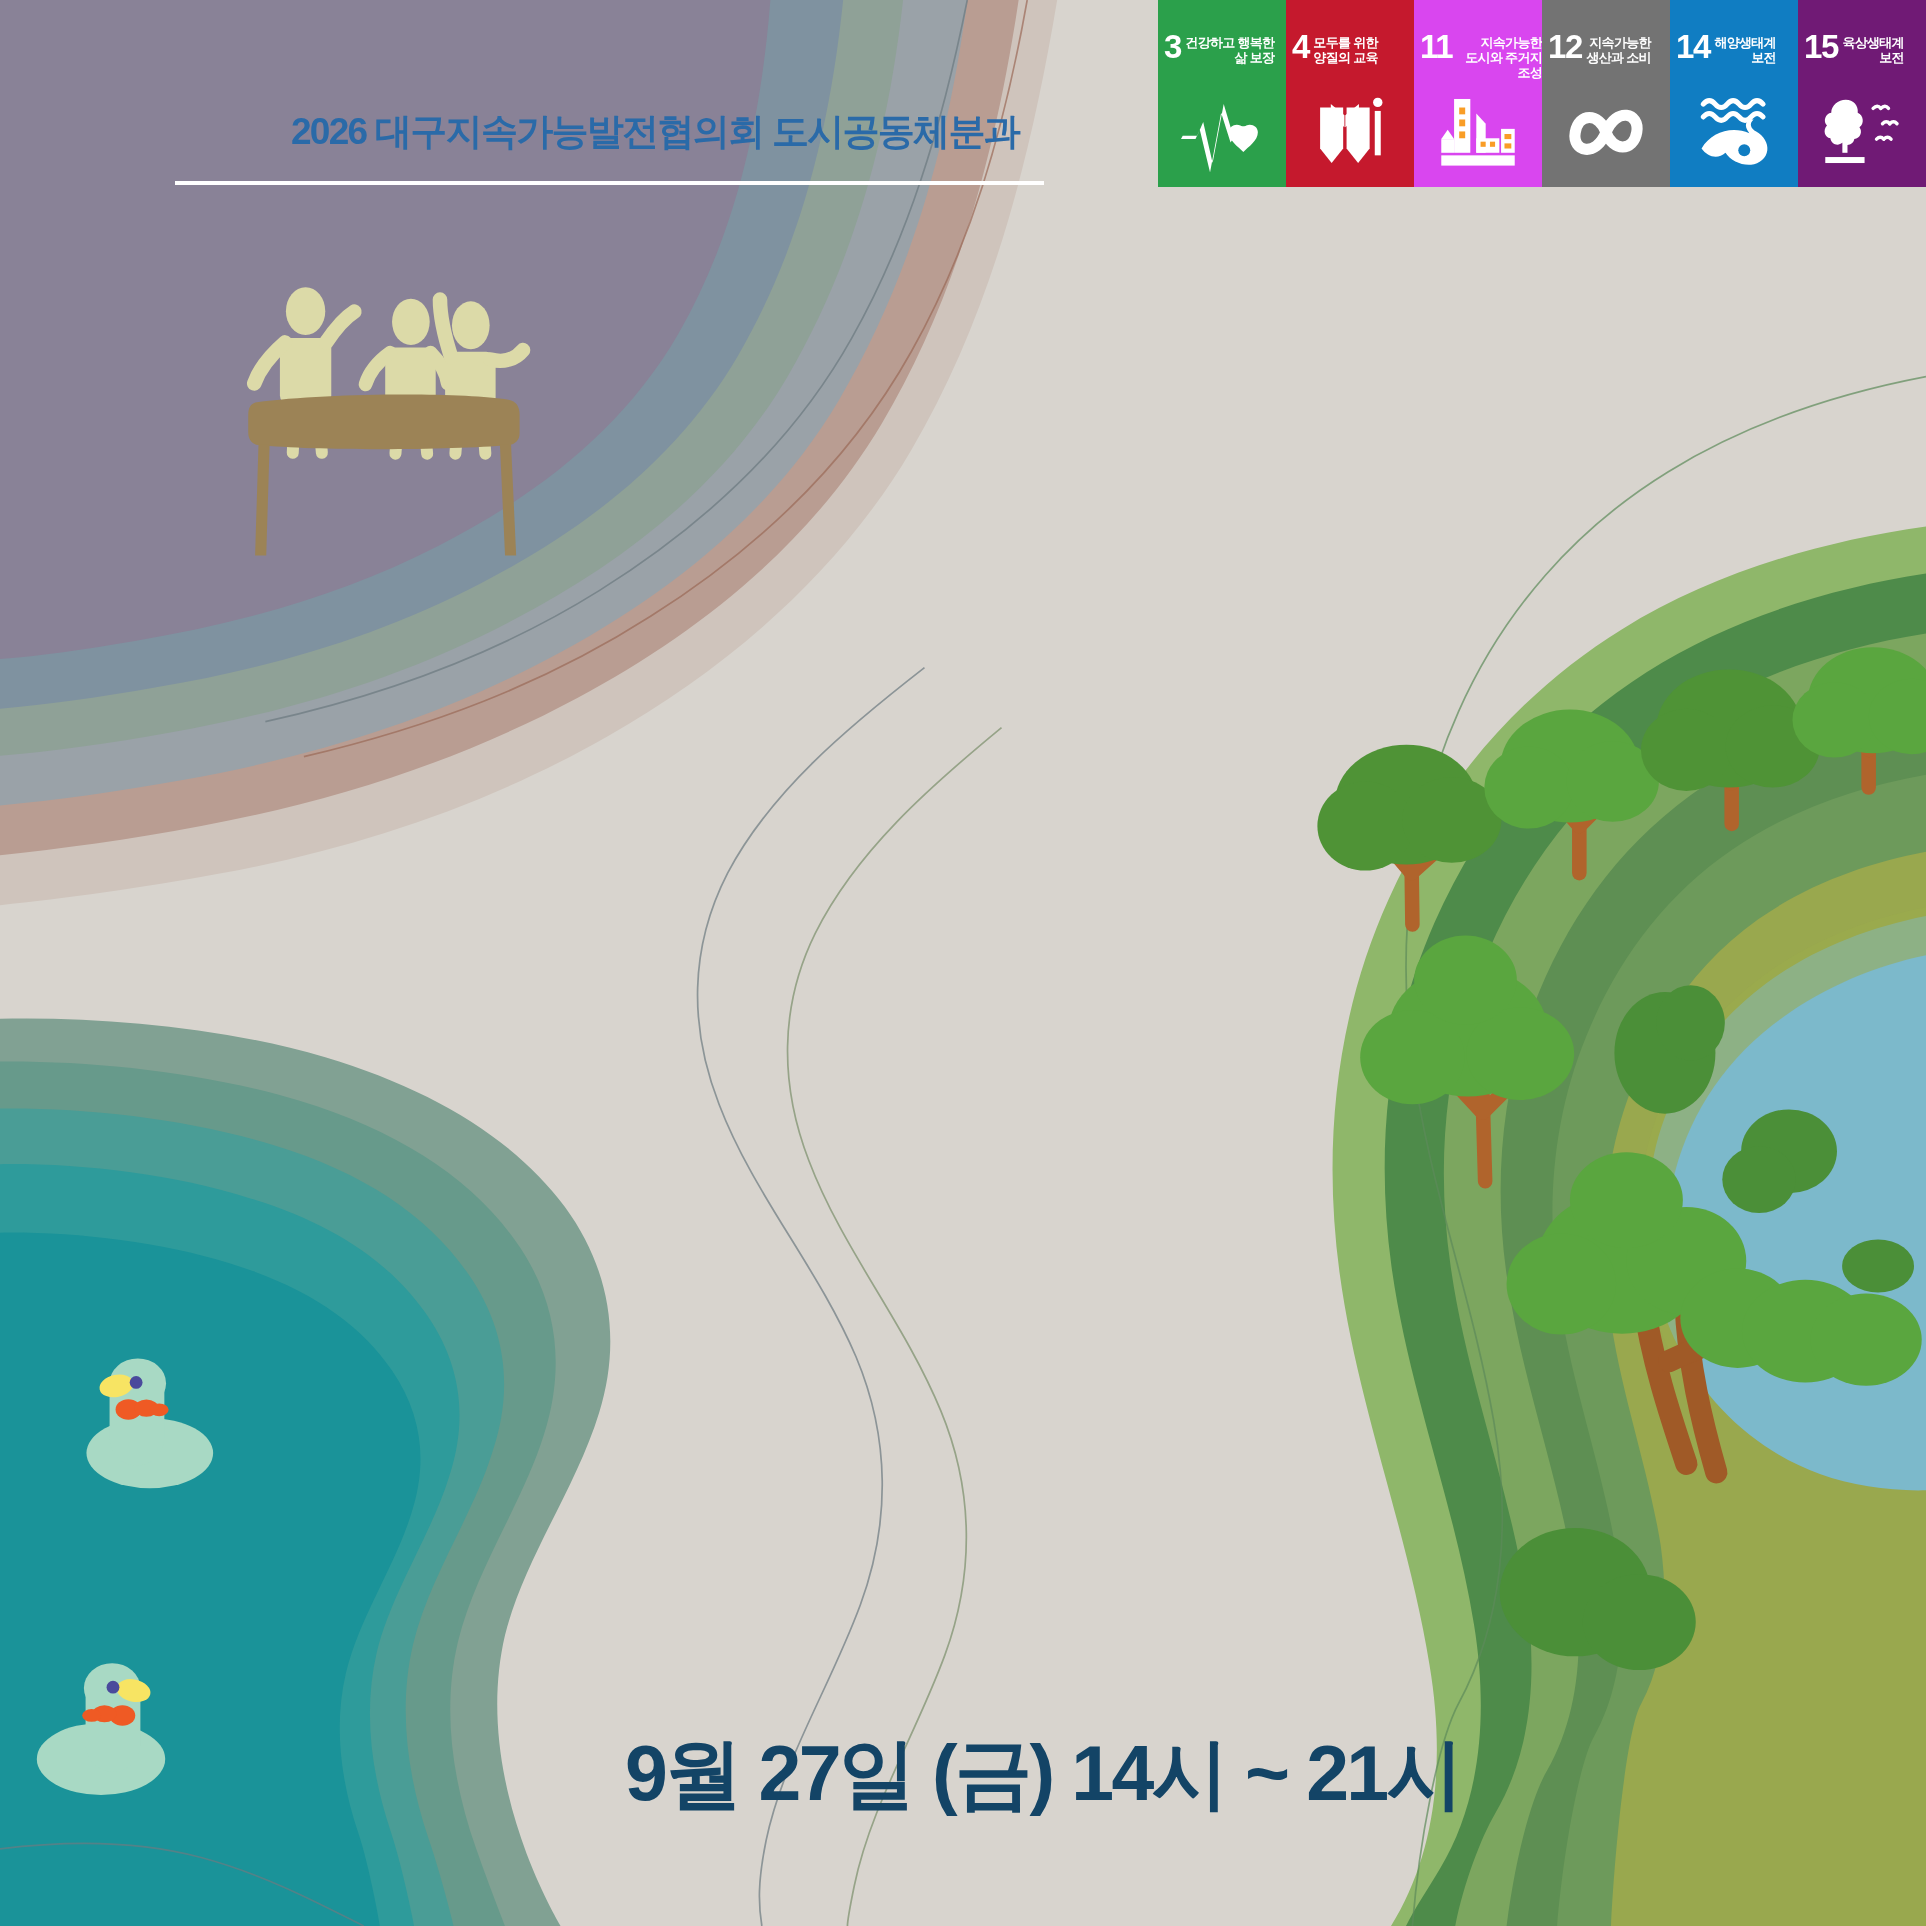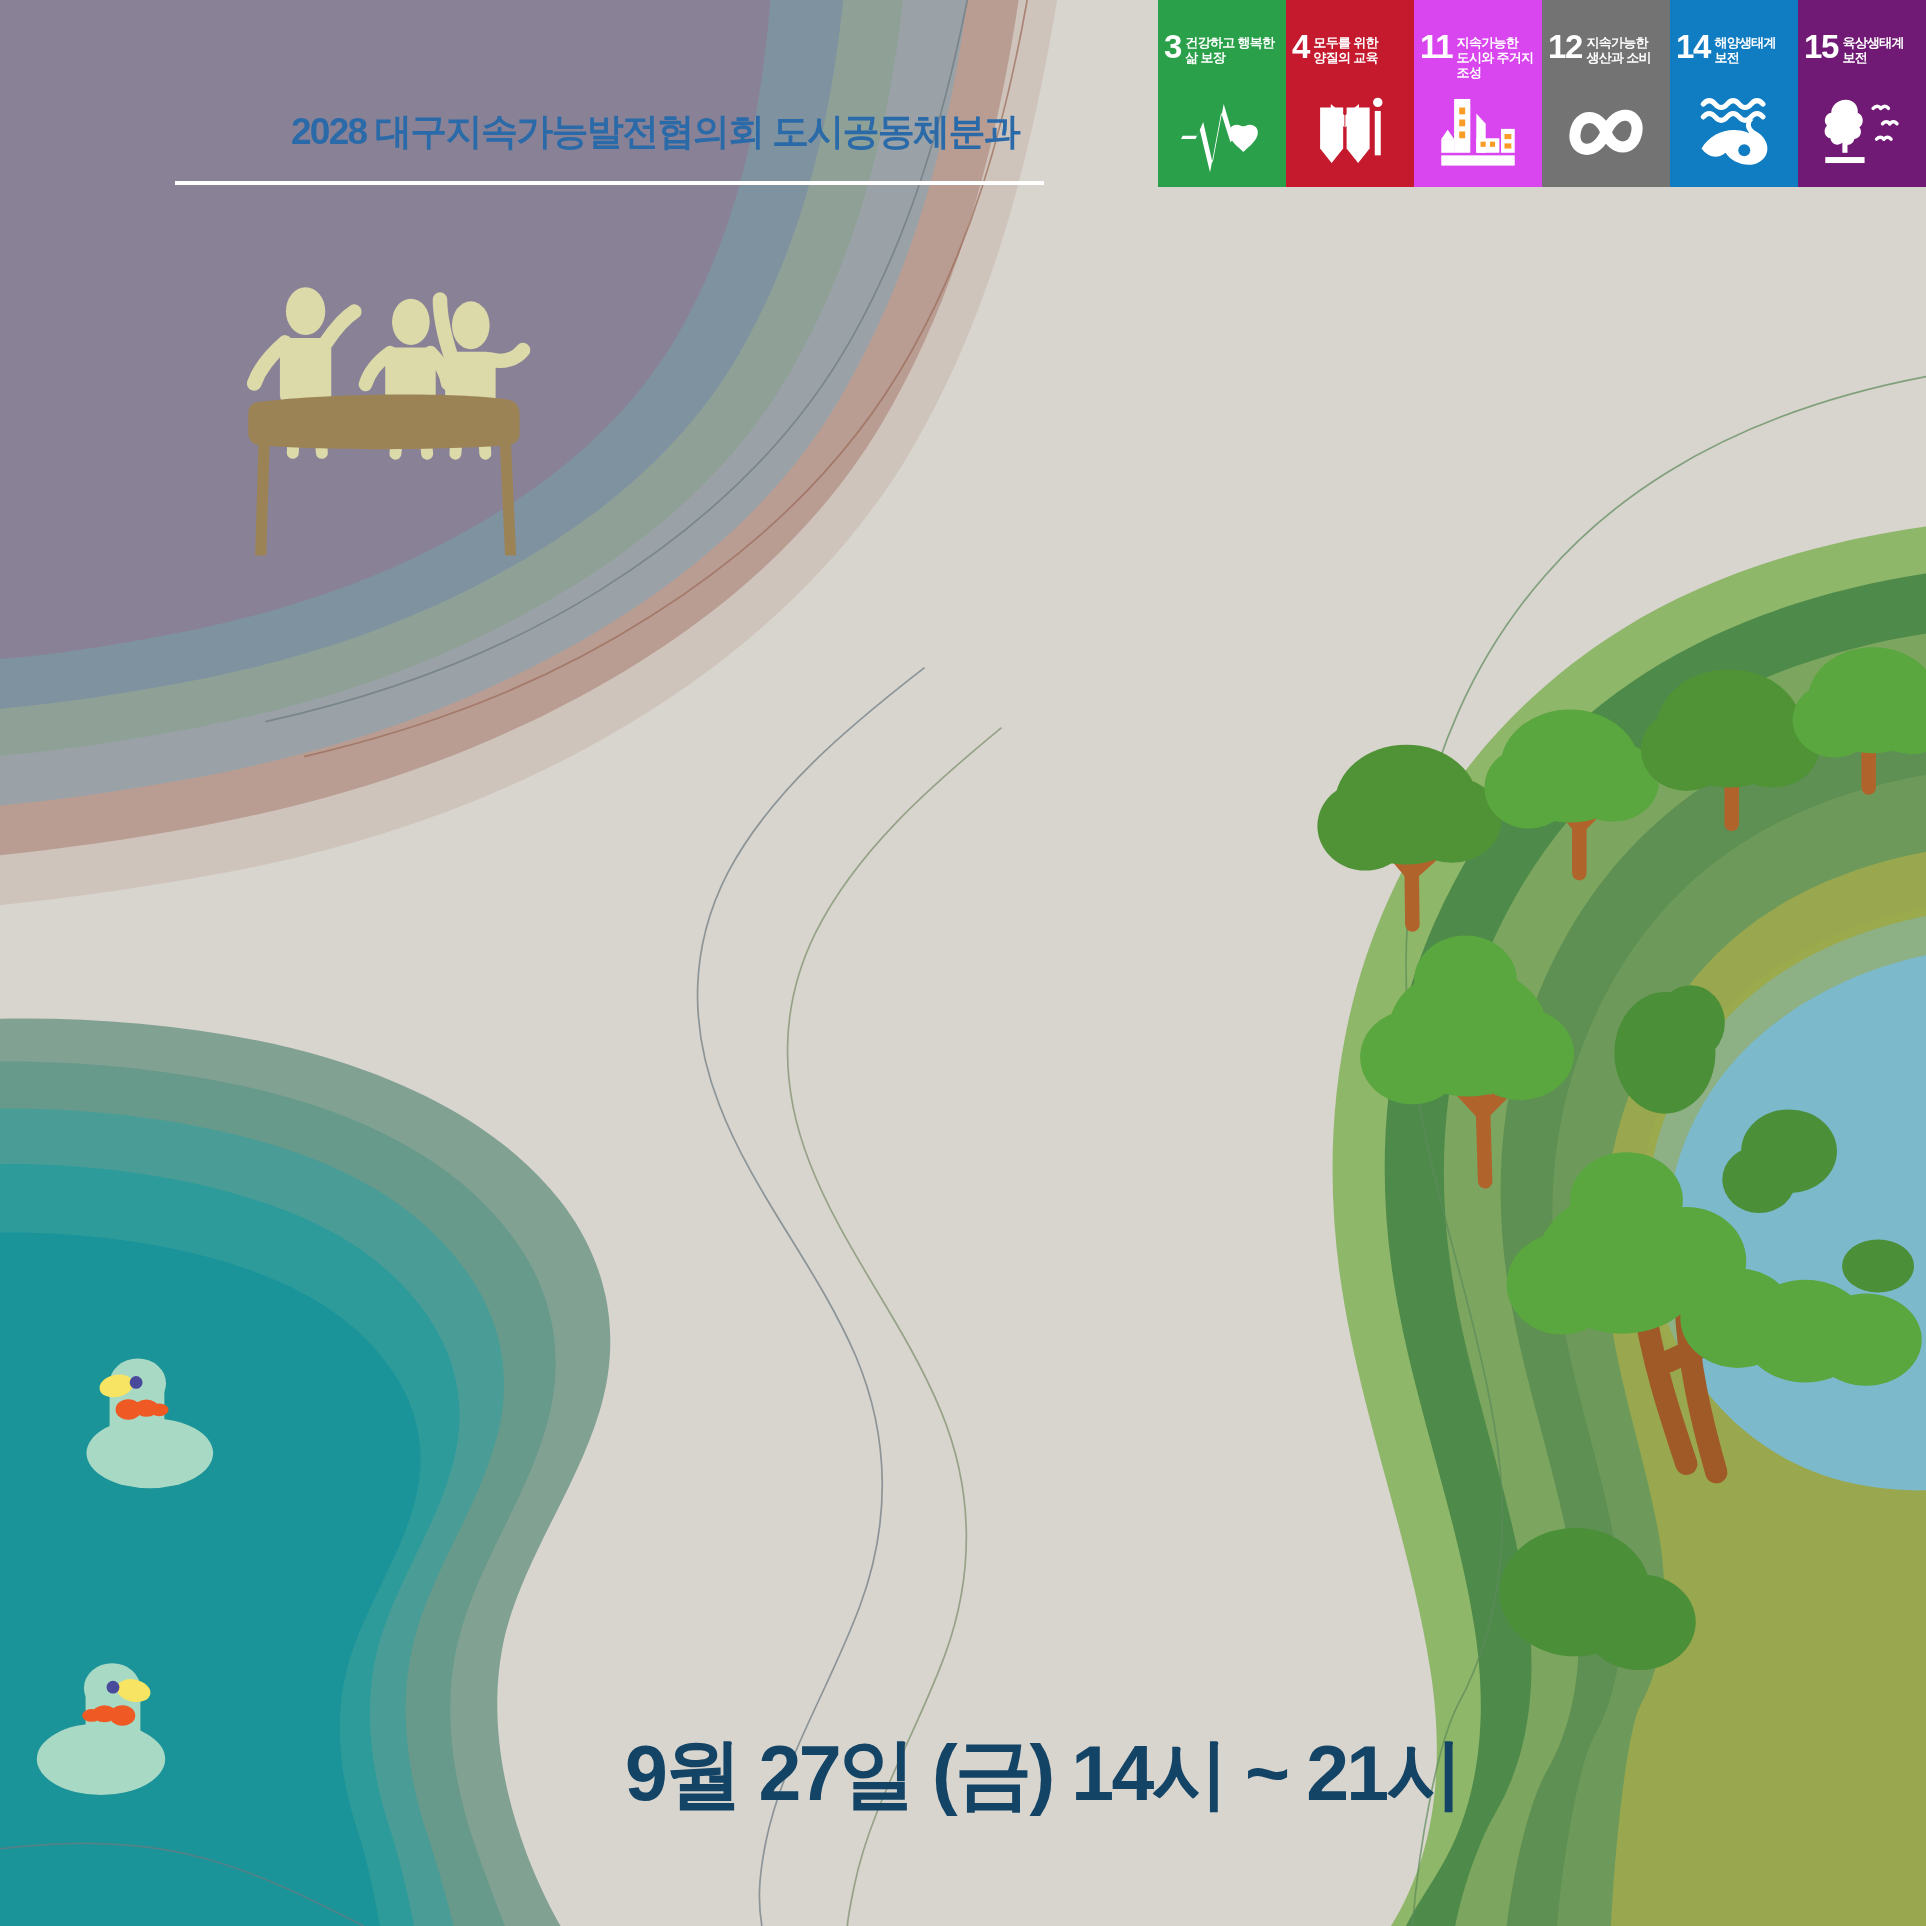--- a/index.html
+++ b/index.html
@@ -56,20 +56,21 @@
     font-family: "Liberation Sans", sans-serif;
   }
   .sdg-label {
     color: #ffffff;
     font-size: 13px;
     font-weight: bold;
     line-height: 1.16;
     letter-spacing: -0.7px;
     white-space: pre-line;
     padding-top: 1.7px;
+    text-align: right;
   }
   .sdg-icon {
     position: absolute;
     left: 50%;
     transform: translateX(-50%);
     bottom: 15.4px;
     width: 86px;
     height: 79px;
   }
 
@@ -345,21 +346,21 @@
           <ellipse cx="286" cy="4008" rx="30" ry="24"></ellipse>
           <ellipse cx="244" cy="4004" rx="28" ry="20"></ellipse>
           <ellipse cx="214" cy="4008" rx="22" ry="15"></ellipse>
         </g>
       </g>
 
     </g>
   </svg>
 
   <div class="header-block">
-    <div class="header-title">2028 대구지속가능발전협의회 도시공동체분과</div>
+    <div class="header-title">2026 대구지속가능발전협의회 도시공동체분과</div>
     <div class="header-rule"></div>
   </div>
 
 
   <div class="date-text">9월 27일 (금) 14시 ~ 21시</div>
 
   <div class="sdg-strip">
 
     <div class="sdg-badge" style="background:#2ba04b">
       <div class="sdg-top">

